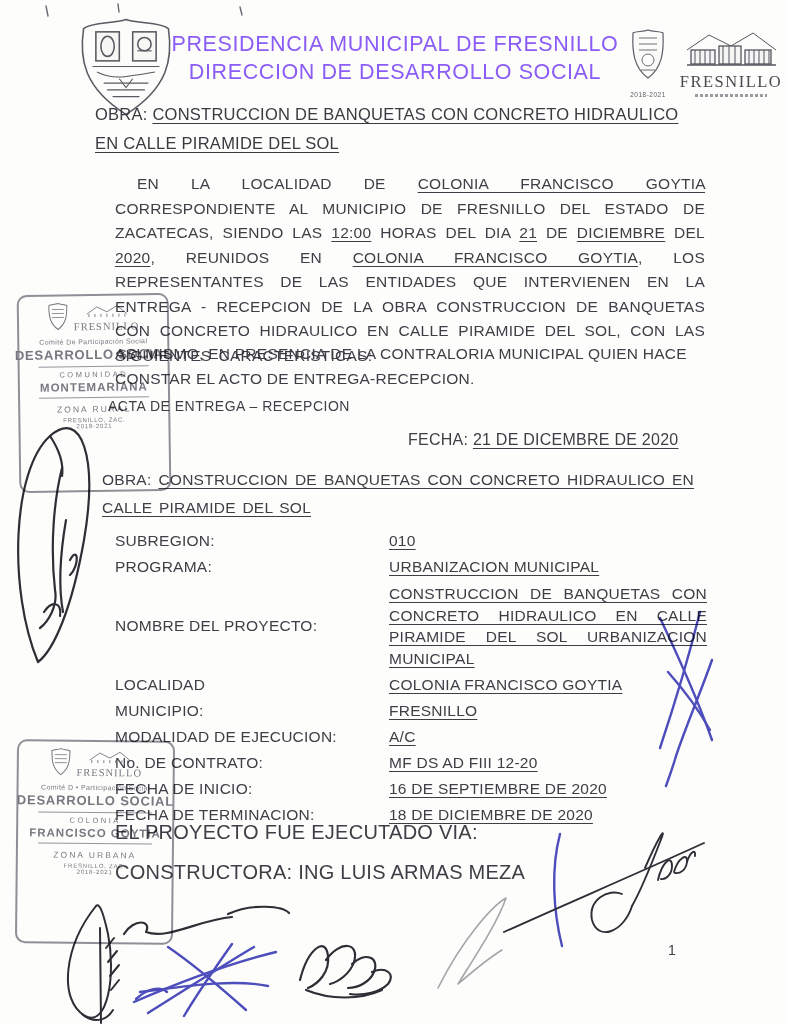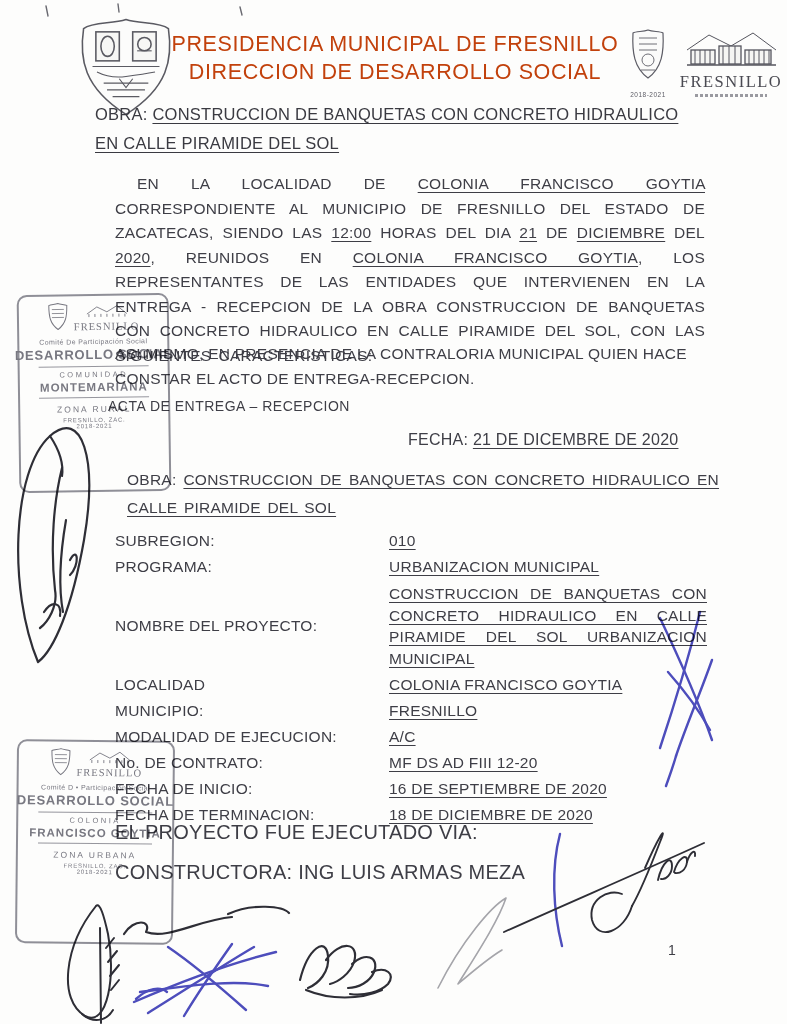--- a/index.html
+++ b/index.html
@@ -6,30 +6,30 @@
   .page{
     position:relative; width:787px; height:1024px; margin:0 auto;
     background:#fdfdfc; overflow:hidden;
     font-family:"Liberation Sans", sans-serif;
     color:#3e3e46; letter-spacing:.25px;
   }
   .abs{position:absolute;}
   .u{text-decoration:underline; text-underline-offset:3px; text-decoration-thickness:1.2px;}
   
   .title-block{left:115px; top:30px; width:560px; text-align:center;
-    font-size:21.5px; line-height:28px; letter-spacing:.6px; color:#c2410c;}
+    font-size:21.5px; line-height:28px; letter-spacing:.6px; color:#8b5cf6;}
   .obra-header{left:95px; top:92px; width:600px; 
     font-size:16.5px; line-height:29px; color:#3a3a41;margin-top:8px;}
   
   .intro{left:115px; top:172px; width:590px; font-size:15.5px; line-height:24.5px;
     text-align:justify; text-indent:22px; word-spacing:2.5px;}
   .contraloria{left:115px; top:342px; width:592px; font-size:15.5px; line-height:24.5px;}
   .acta-title{left:108px; top:398px; width:430px; font-size:14px; letter-spacing:.5px;}
   .fecha-line{left:408px; top:431px; font-size:16px;}
-  .obra-section{left:127px; top:466px; width:592px; font-size:15.5px; line-height:28px; text-align:justify; word-spacing:2px;}
+  .obra-section{left:102px; top:466px; width:592px; font-size:15.5px; line-height:28px; text-align:justify; word-spacing:2px;}
   
   .details{left:115px; top:528px; width:592px; font-size:15.5px;}
   .detail-row{display:flex; align-items:flex-end;}
   .dlabel{width:274px; flex:none; line-height:26px;}
   .dvalue{flex:1; line-height:26px; text-decoration:underline; text-underline-offset:3px; text-decoration-thickness:1.2px;}
   .row-nombre{align-items:center;}
   .row-nombre .dvalue{line-height:21.5px; text-align:justify; word-spacing:2px; padding:3px 0;}
   .execution{left:115px; top:820px; font-size:20px; line-height:25px;}
   .execution .gap{height:15px;}
   .page-number{left:668px; top:942px; font-size:14px;}

